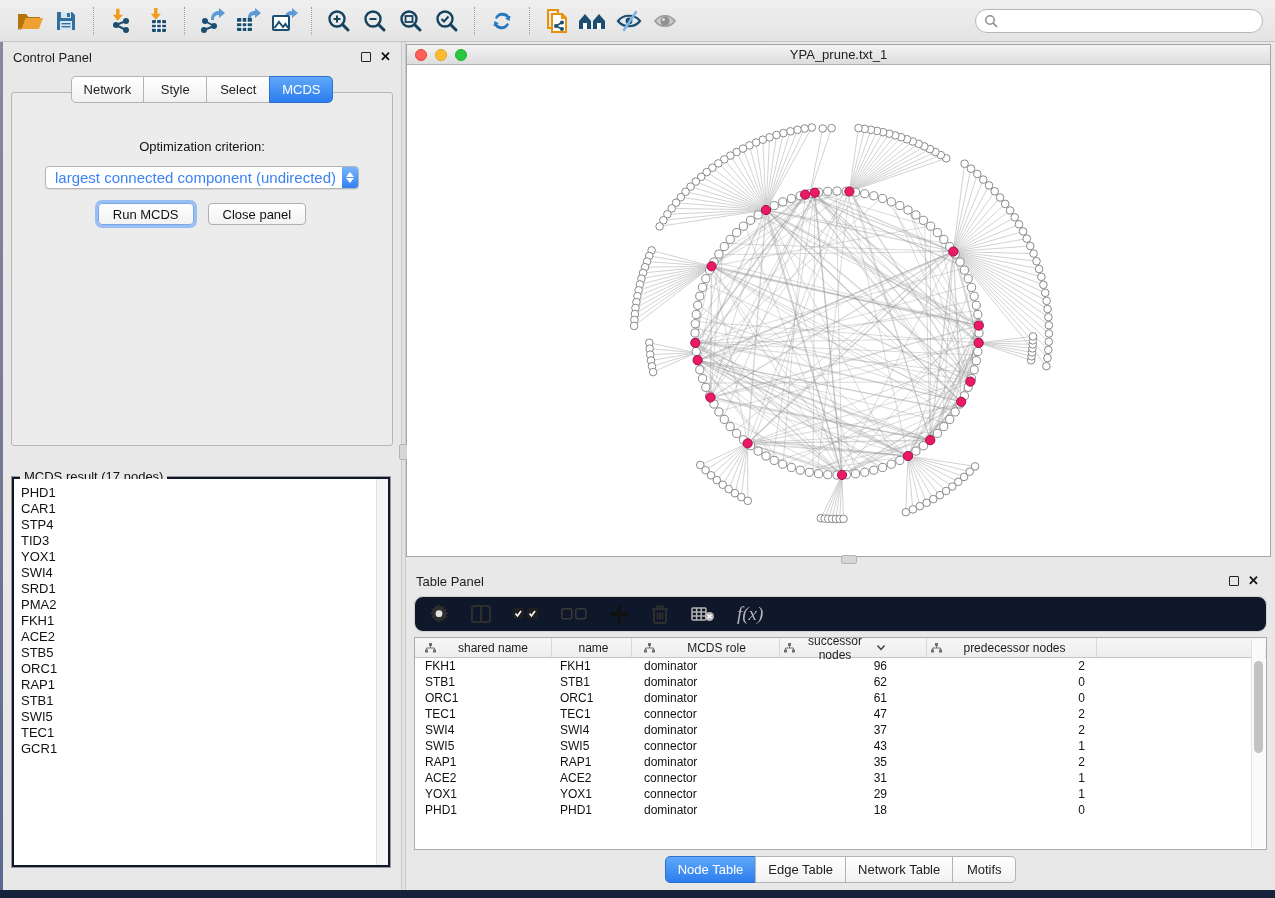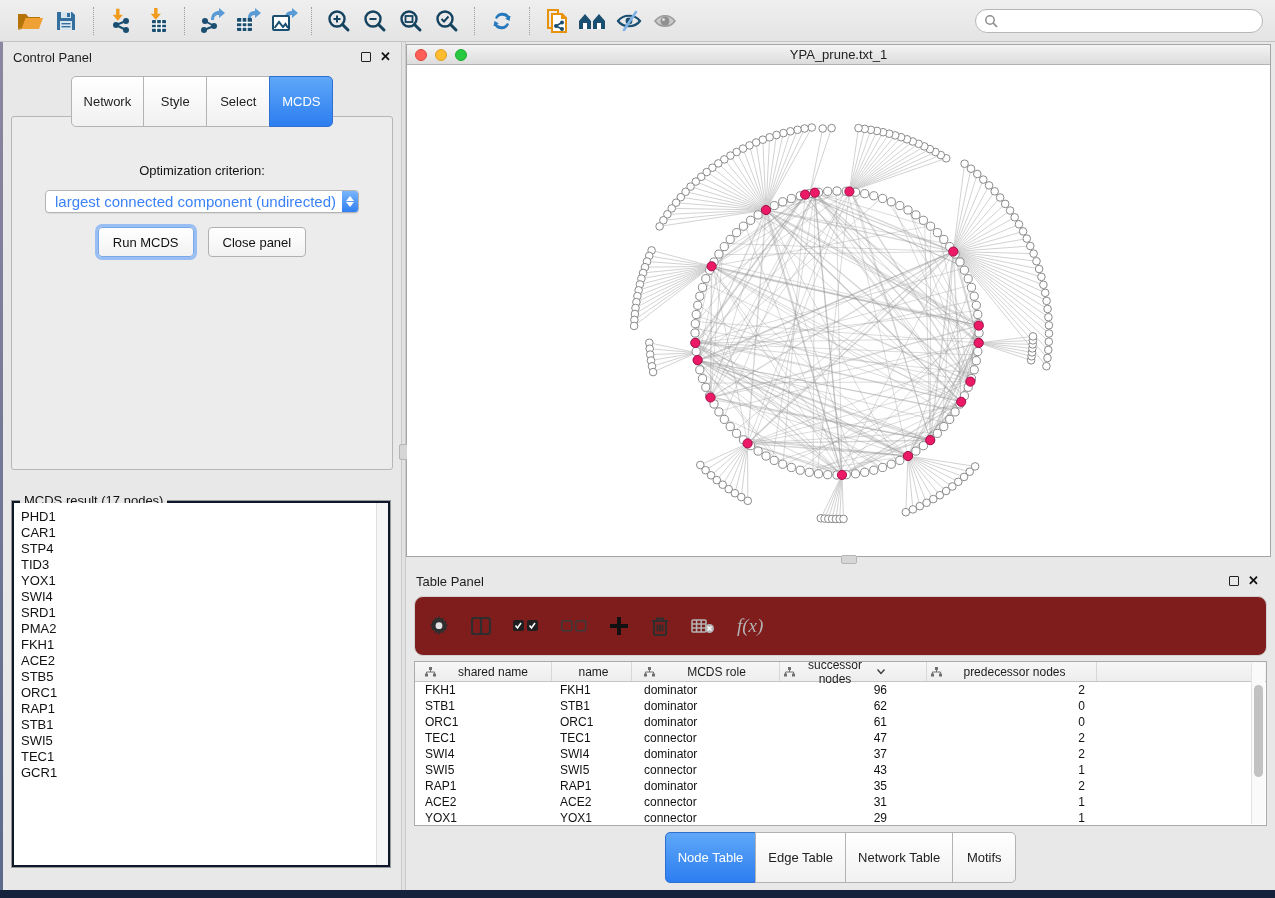--- a/index.html
+++ b/index.html
@@ -28,40 +28,40 @@
     background:#d6d6d6; border:1px solid #b5b5b5; border-radius:2px; }
 
   
   .cpanel { width:401px; background:#e8e8e8; display:flex; flex-direction:column; padding:0 0 4px 3px; }
   .panel-head { height:26px; display:flex; align-items:center; padding:4px 10px 0 10px; }
   .panel-title { font-size:13px; color:#1d1d1d; }
   .winbtns { margin-left:auto; display:flex; gap:9px; align-items:center; }
   .float-btn { width:10px; height:10px; border:1.5px solid #222; border-radius:1px; }
   .close-btn { font-size:13px; font-weight:bold; color:#111; line-height:10px; }
   .segrow { display:flex; justify-content:center; margin-top:8px; position:relative; z-index:2; }
-  .seg { min-width:64px; padding:17px 12px; text-align:center; font-size:13px; color:#222;
+  .seg { min-width:64px; padding:5px 12px; text-align:center; font-size:13px; color:#222;
     background:linear-gradient(180deg,#ffffff,#f1f1f1); border:1px solid #b3b3b3; margin-left:-1px; }
   .seg:first-child { border-radius:5px 0 0 5px; margin-left:0; }
   .seg:last-child { border-radius:0 5px 5px 0; }
   .seg-active { background:linear-gradient(180deg,#5fa8f8,#2c7df0); color:#fff; border-color:#2f6fd0; }
   .tabbox { margin:-11px 8px 0 8px; border:1px solid #b6b6b6; border-radius:3px;
     background:#ececec; height:354px; padding-top:28px; flex:0 0 auto; }
   .crit-label { text-align:center; font-size:13px; color:#111; margin-top:18px; }
   .crit-row { display:flex; justify-content:center; margin-top:12px; }
   .select { width:314px; height:23px; background:#fff; border:1px solid #b4b4b4; border-radius:4px;
     display:flex; align-items:center; box-shadow:0 1px 1px rgba(0,0,0,.08); }
   .select .val { flex:1; font-size:15px; color:#3b82f6; padding:0 6px 0 9px; white-space:nowrap; }
   .select .cap { width:19px; height:21px; border-radius:0 3px 3px 0;
     background:linear-gradient(180deg,#7ab5fb,#3080f2); display:flex; flex-direction:column;
     align-items:center; justify-content:center; gap:1px; }
   .select .cap .up, .select .cap .dn { width:0; height:0; border-left:4px solid transparent; border-right:4px solid transparent; }
   .select .cap .up { border-bottom:5px solid #fff; }
   .select .cap .dn { border-top:5px solid #fff; }
   .btnrow { display:flex; justify-content:center; gap:14px; margin-top:14px; }
-  .btn { height:30px; padding:0 14px; font-size:13px; color:#111;
+  .btn { height:22px; padding:0 14px; font-size:13px; color:#111;
     background:linear-gradient(180deg,#ffffff,#f2f2f2); border:1px solid #b1b1b1; border-radius:4px; }
   .btn.focused { box-shadow:0 0 0 3px rgba(96,160,248,.6); border-color:#7aa8e8; }
   .groupbox { margin:30px 10px 18px 8px; border:1px solid #989898; position:relative; flex:1; background:#0f172a; }
   .groupbox .legend { position:absolute; top:-8px; left:8px; background:#e8e8e8; font-size:13px;
     color:#111; padding:0 4px; }
   .listbox { position:absolute; inset:2px; background:#fff; display:flex; }
   .listitems { flex:1; padding:6px 0 0 7px; overflow:hidden; }
   .li { font-size:13px; color:#111; line-height:16px; }
   .vtrack { width:12px; background:#f5f5f5; border-left:1px solid #e0e0e0; }
 
@@ -76,21 +76,21 @@
   .light.y { background:#febc2e; border:1px solid #dea123; }
   .light.g { background:#28c840; border:1px solid #1dad32; }
   .nettitle { position:absolute; left:0; right:0; text-align:center; font-size:13px; color:#222; }
   .netcanvas { flex:1; background:#fff; position:relative; }
   .hsplit { height:9px; position:relative; background:#e8e8e8; }
   .hsplit .handle { position:absolute; left:50%; top:-2px; width:16px; height:9px;
     background:#d6d6d6; border:1px solid #b5b5b5; border-radius:2px; }
 
   
   .tpanel { flex:1; display:flex; flex-direction:column; min-height:0; padding:0 6px; }
-  .ttoolbar { height:60px; margin:4px 2px 0 2px; background:#7f1d1d; border:1px solid #d2d2d2;
+  .ttoolbar { height:36px; margin:4px 2px 0 2px; background:#0f172a; border:1px solid #d2d2d2;
     border-radius:9px; display:flex; align-items:center; padding:0 14px; gap:22px; flex:0 0 auto; }
   .tibtn { display:flex; align-items:center; justify-content:center; }
   .fx { font-family:"Liberation Serif", serif; font-style:italic; font-size:19px; color:#b3b3b3; }
   .datatable { flex:1; margin:5px 2px 0 2px; background:#fff; border:1px solid #ababab;
     display:flex; flex-direction:column; min-height:0; position:relative; }
   .thead { display:flex; height:20px; background:linear-gradient(180deg,#f7f7f7,#ededed);
     border-bottom:1px solid #c6c6c6; flex:0 0 auto; }
   .th { display:flex; align-items:center; font-size:12px; color:#1c1c1c;
     border-right:1px solid #d8d8d8; padding:0 4px; }
   .th .lbl { flex:1; text-align:center; }

